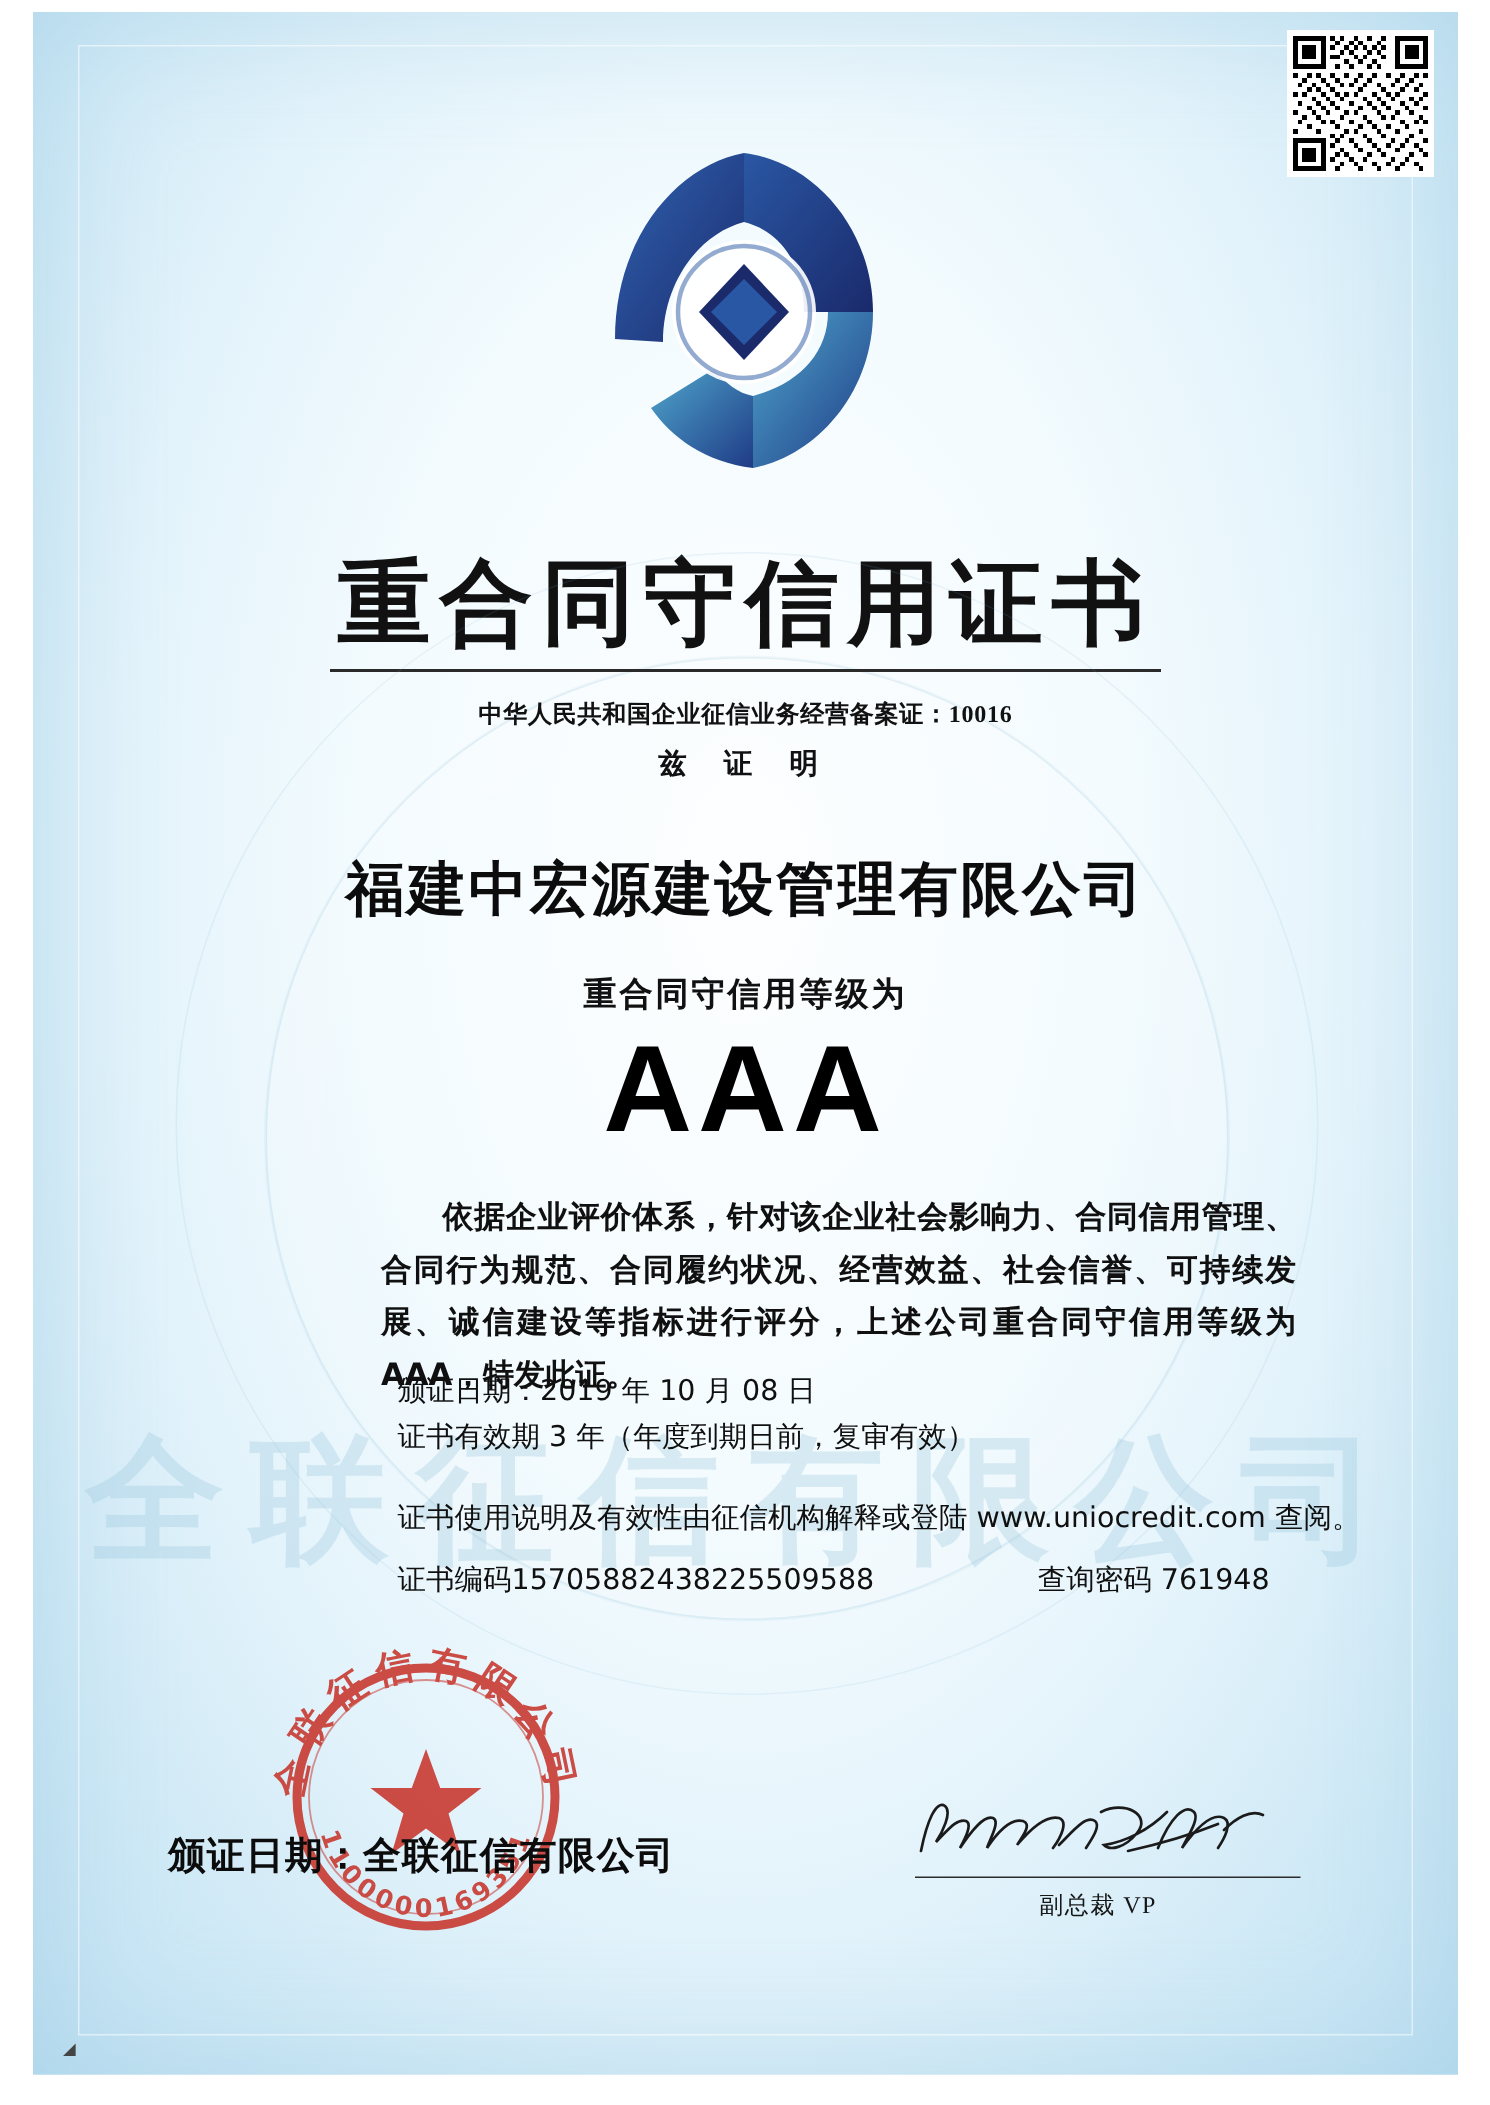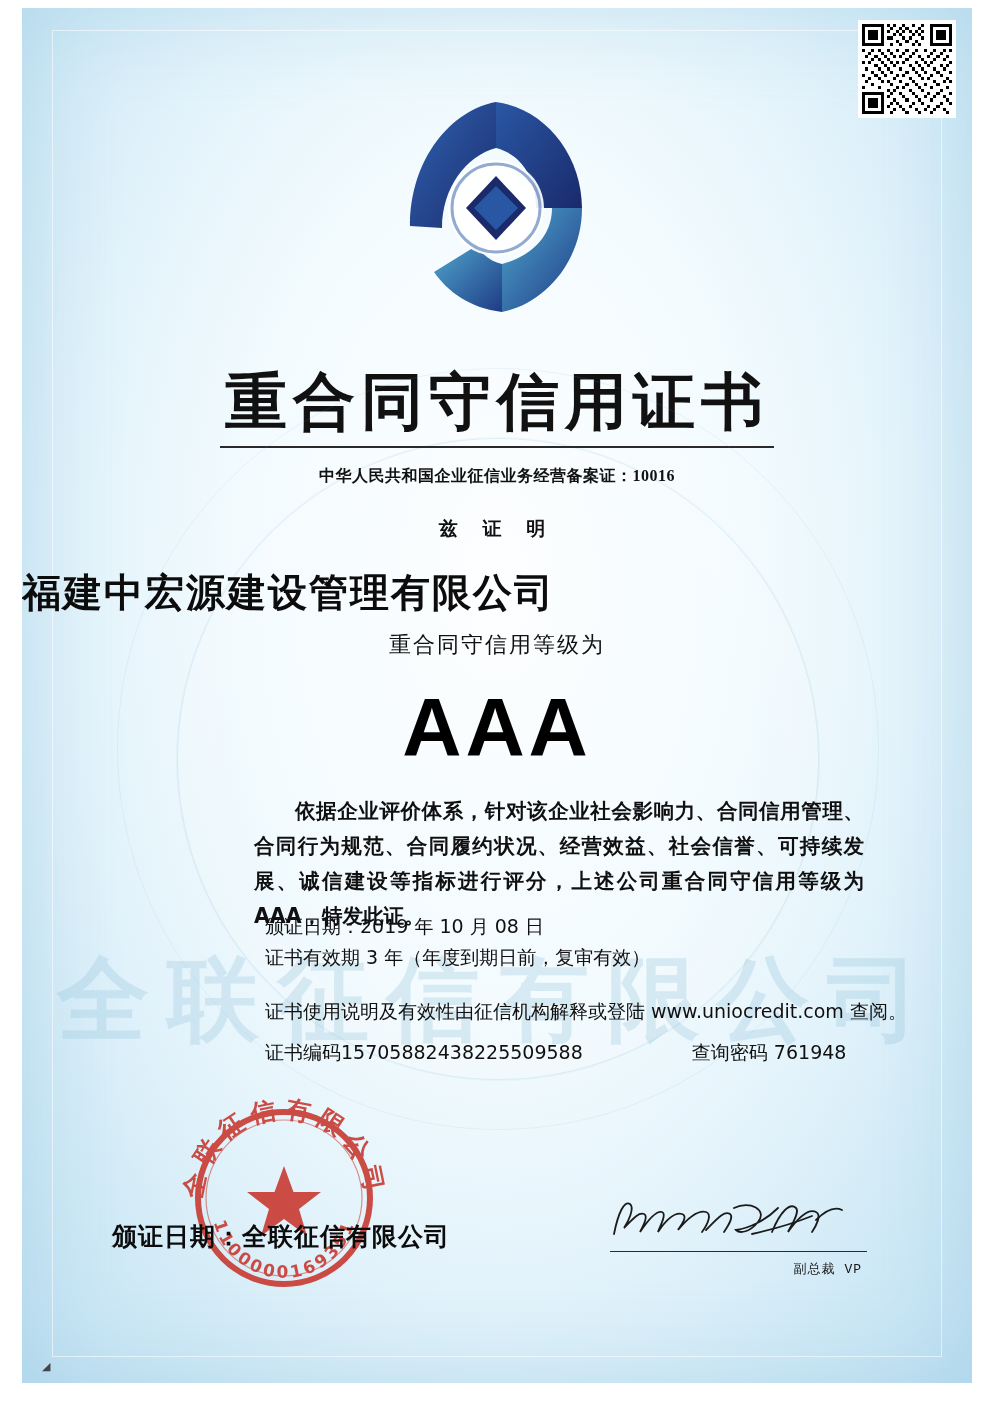--- a/index.html
+++ b/index.html
@@ -136,45 +136,45 @@
     top: 458px;
     text-align: center;
     font-size: 16px;
     font-weight: bold;
     color: #111;
     letter-spacing: .5px;
   }
   .hereby {
     position: absolute;
     left: 0; right: 0;
-    top: 508px;
+    top: 488px;
     text-align: center;
     font-size: 19px;
     font-weight: bold;
     letter-spacing: 10px;
     color: #111;
   }
   .company {
     position: absolute;
     left: 0; right: 0;
     top: 558px;
-    text-align: left;
+    text-align: center;
     font-size: 39px;
     font-weight: bold;
     letter-spacing: 2px;
     color: #0c0c0c;
     font-family: "DejaVu Sans", sans-serif;
   }
   .grade-label {
     position: absolute;
     left: 0; right: 0;
-    top: 622px;
+    top: 640px;
     text-align: center;
     font-size: 22px;
-    font-weight: normal;
+    font-weight: bold;
     letter-spacing: 2px;
     color: #111;
   }
   .grade {
     position: absolute;
     left: 0; right: 0;
     top: 672px;
     text-align: center;
     font-size: 82px;
     font-weight: bold;
@@ -259,25 +259,25 @@
     right: 105px;
     top: 1243px;
     height: 1px;
     background: #2b2b2b;
   }
   .sig-title {
     position: absolute;
     right: 110px;
     top: 1252px;
     width: 260px;
-    text-align: right;
-    font-size: 13px;
+    text-align: center;
+    font-size: 16px;
     color: #161616;
     letter-spacing: 1px;
-    font-family: Liberation Mono, monospace;
+    font-family: Liberation Serif, serif;
   }
 
   .corner-mark {
     position: absolute;
     left: 42px;
     top: 1362px;
     width: 8px;
     height: 8px;
     color: #444;
     font-size: 11px;

